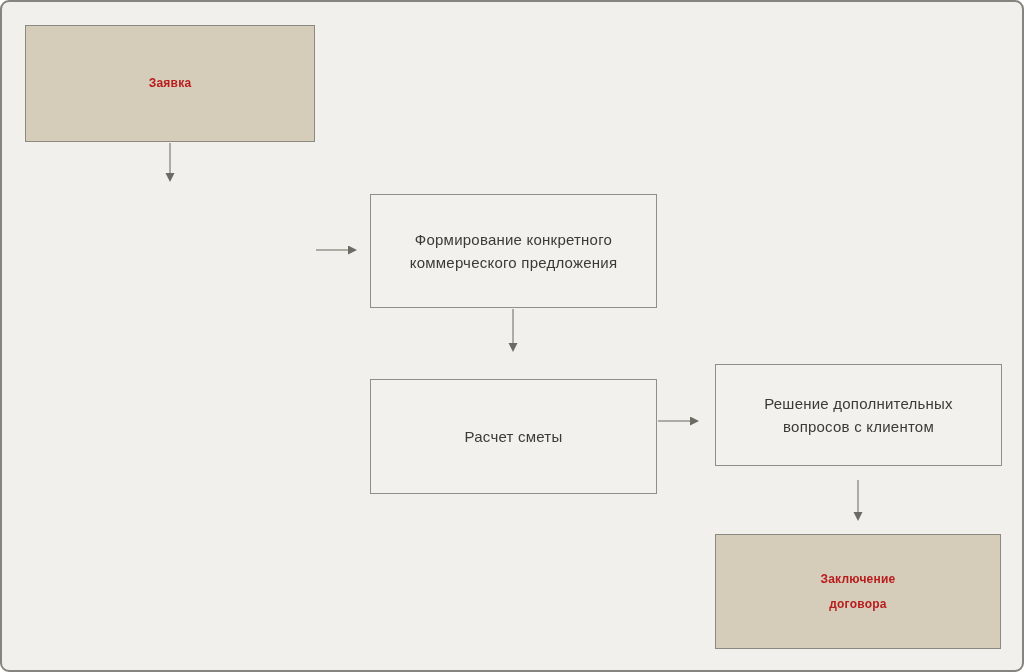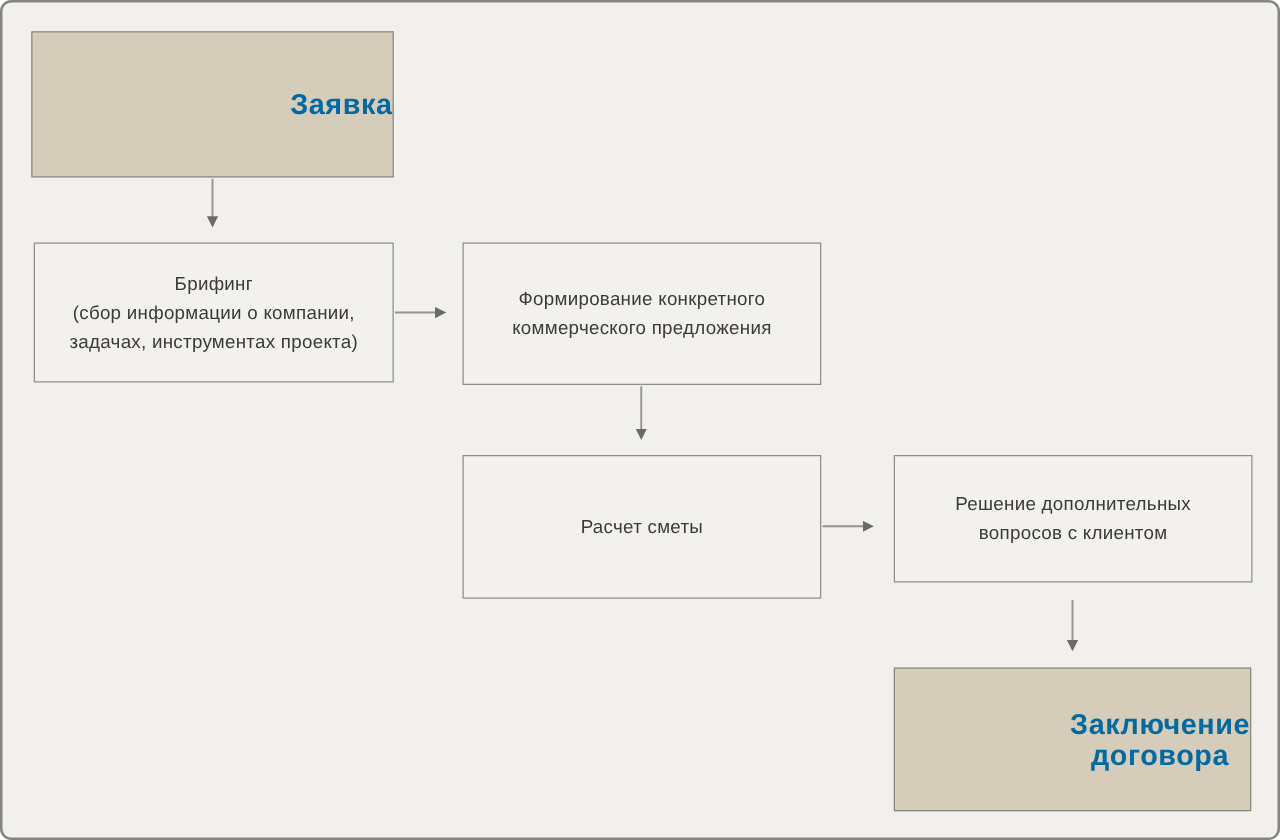--- a/index.html
+++ b/index.html
@@ -31,32 +31,31 @@
     background: #f2f1ed;
     border: 1.5px solid #8f8e87;
     color: #3b3a36;
     font-size: 15px;
     line-height: 23px;
     letter-spacing: 0.015em;
   }
   .node-accent {
     background: #d5ccba;
     border: 1.5px solid #8b8a80;
-    color: #0369a1;
+    color: #b91c1c;
     font-weight: 700;
-    font-size: 23px;
+    font-size: 12px;
     line-height: 25px;
     letter-spacing: 0.02em;
-    justify-content: flex-end;
   }
   
   .n-application { left: 23px;  top: 23px;  width: 290px; height: 117px; }
   .n-briefing    { left: 25px;  top: 192px; width: 288px; height: 112px; }
   .n-proposal    { left: 368px; top: 192px; width: 287px; height: 114px; align-items: center; }
-  .n-estimate    { left: 368px; top: 362px; width: 287px; height: 115px; }
+  .n-estimate    { left: 368px; top: 377px; width: 287px; height: 115px; }
   .n-questions   { left: 713px; top: 362px; width: 287px; height: 102px; }
   .n-contract    { left: 713px; top: 532px; width: 286px; height: 115px; }
   .connectors {
     position: absolute;
     left: 0; top: 0;
     width: 1024px;
     height: 672px;
     pointer-events: none;
   }
   .connectors path.line {
@@ -67,25 +66,20 @@
 </style>
 </head>
 <body>
 
 <div class="canvas">
 
   <div class="node node-accent n-application">
     <span>Заявка</span>
   </div>
 
-  <div class="node node-light n-briefing">
-    <span>Брифинг
-(сбор информации о компании,
-задачах, инструментах проекта)</span>
-  </div>
 
   <div class="node node-light n-proposal">
     <span>Формирование конкретного
 коммерческого предложения</span>
   </div>
 
   <div class="node node-light n-estimate">
     <span>Расчет сметы</span>
   </div>
 

